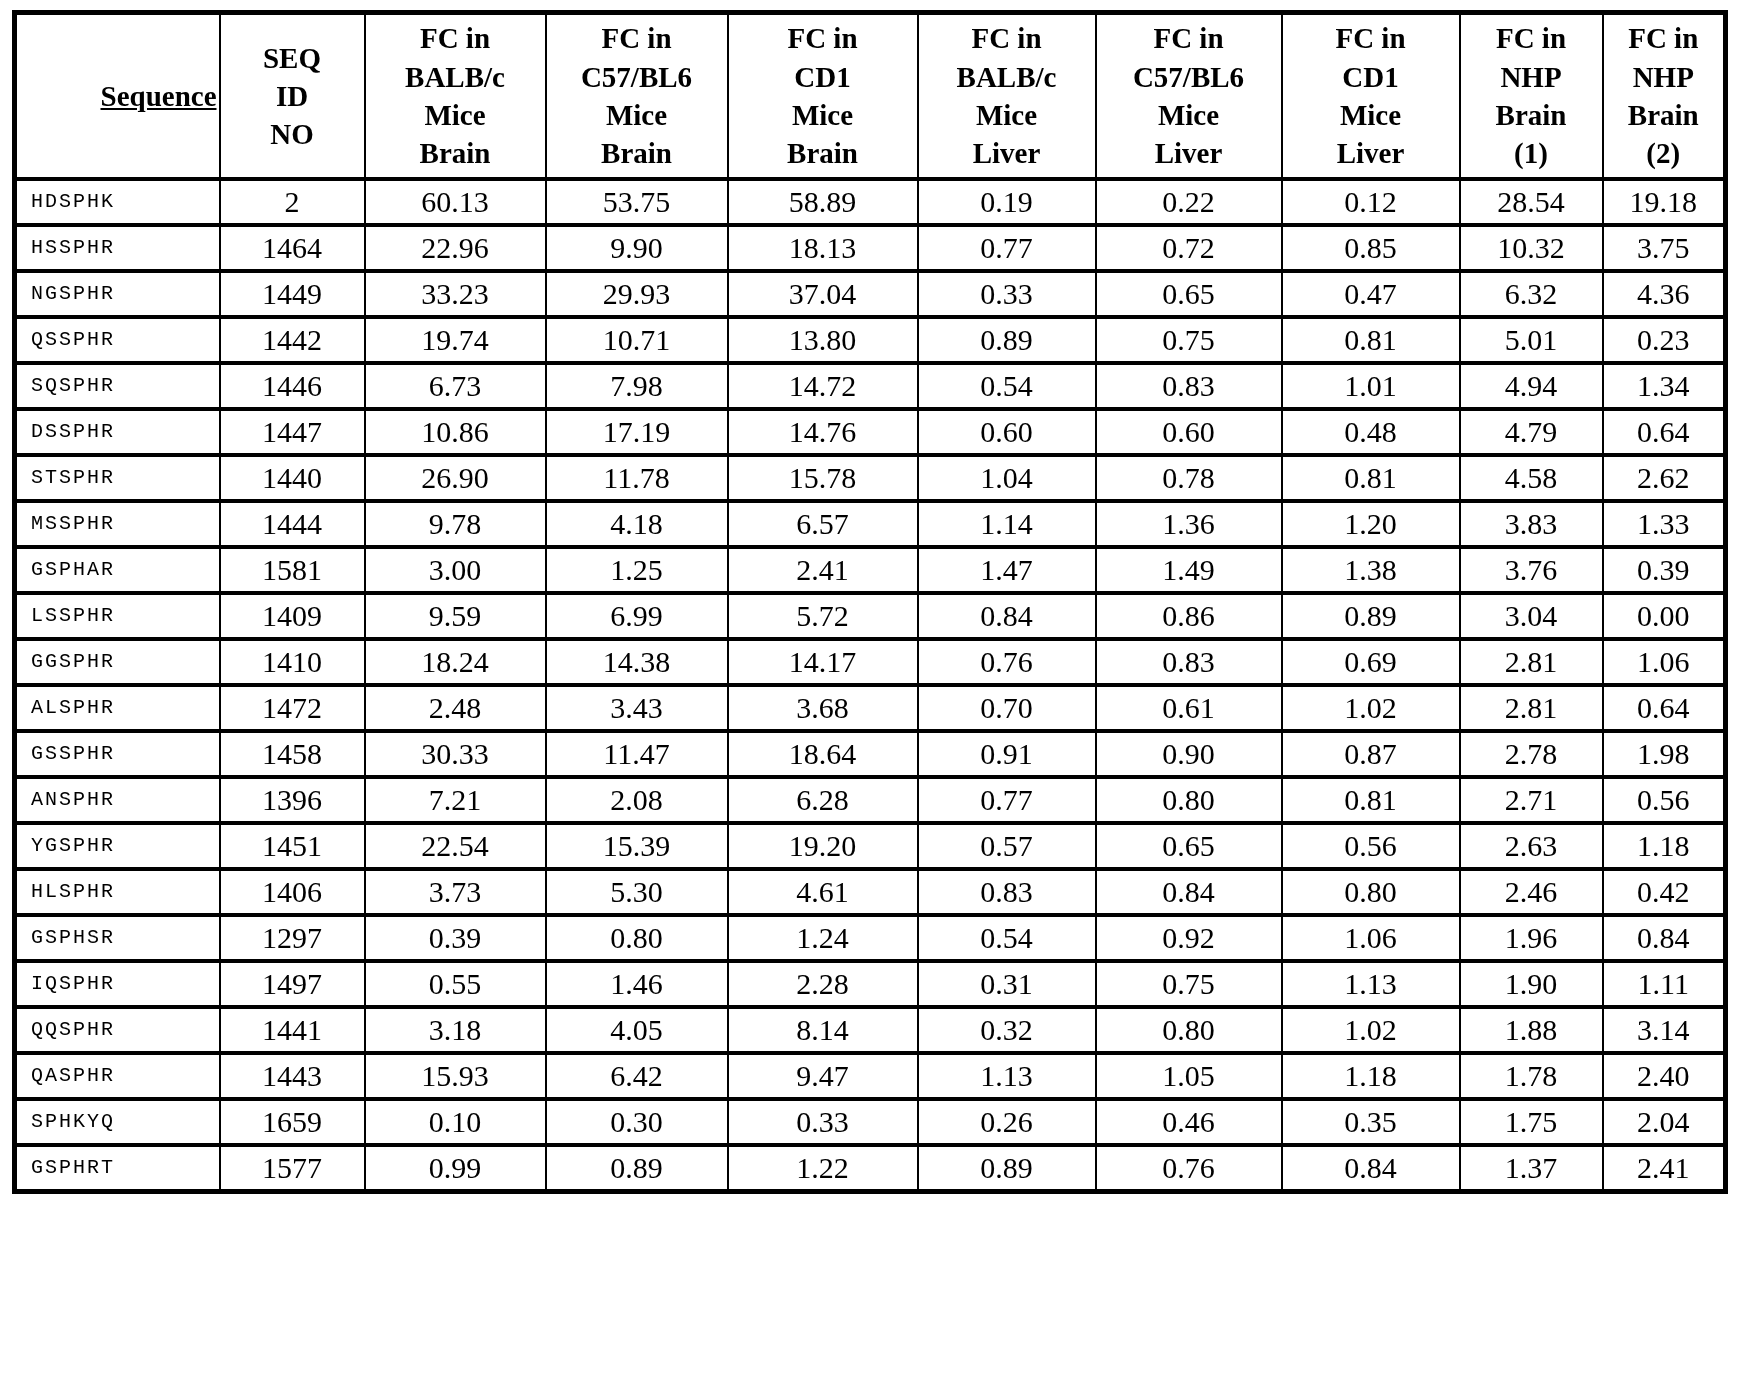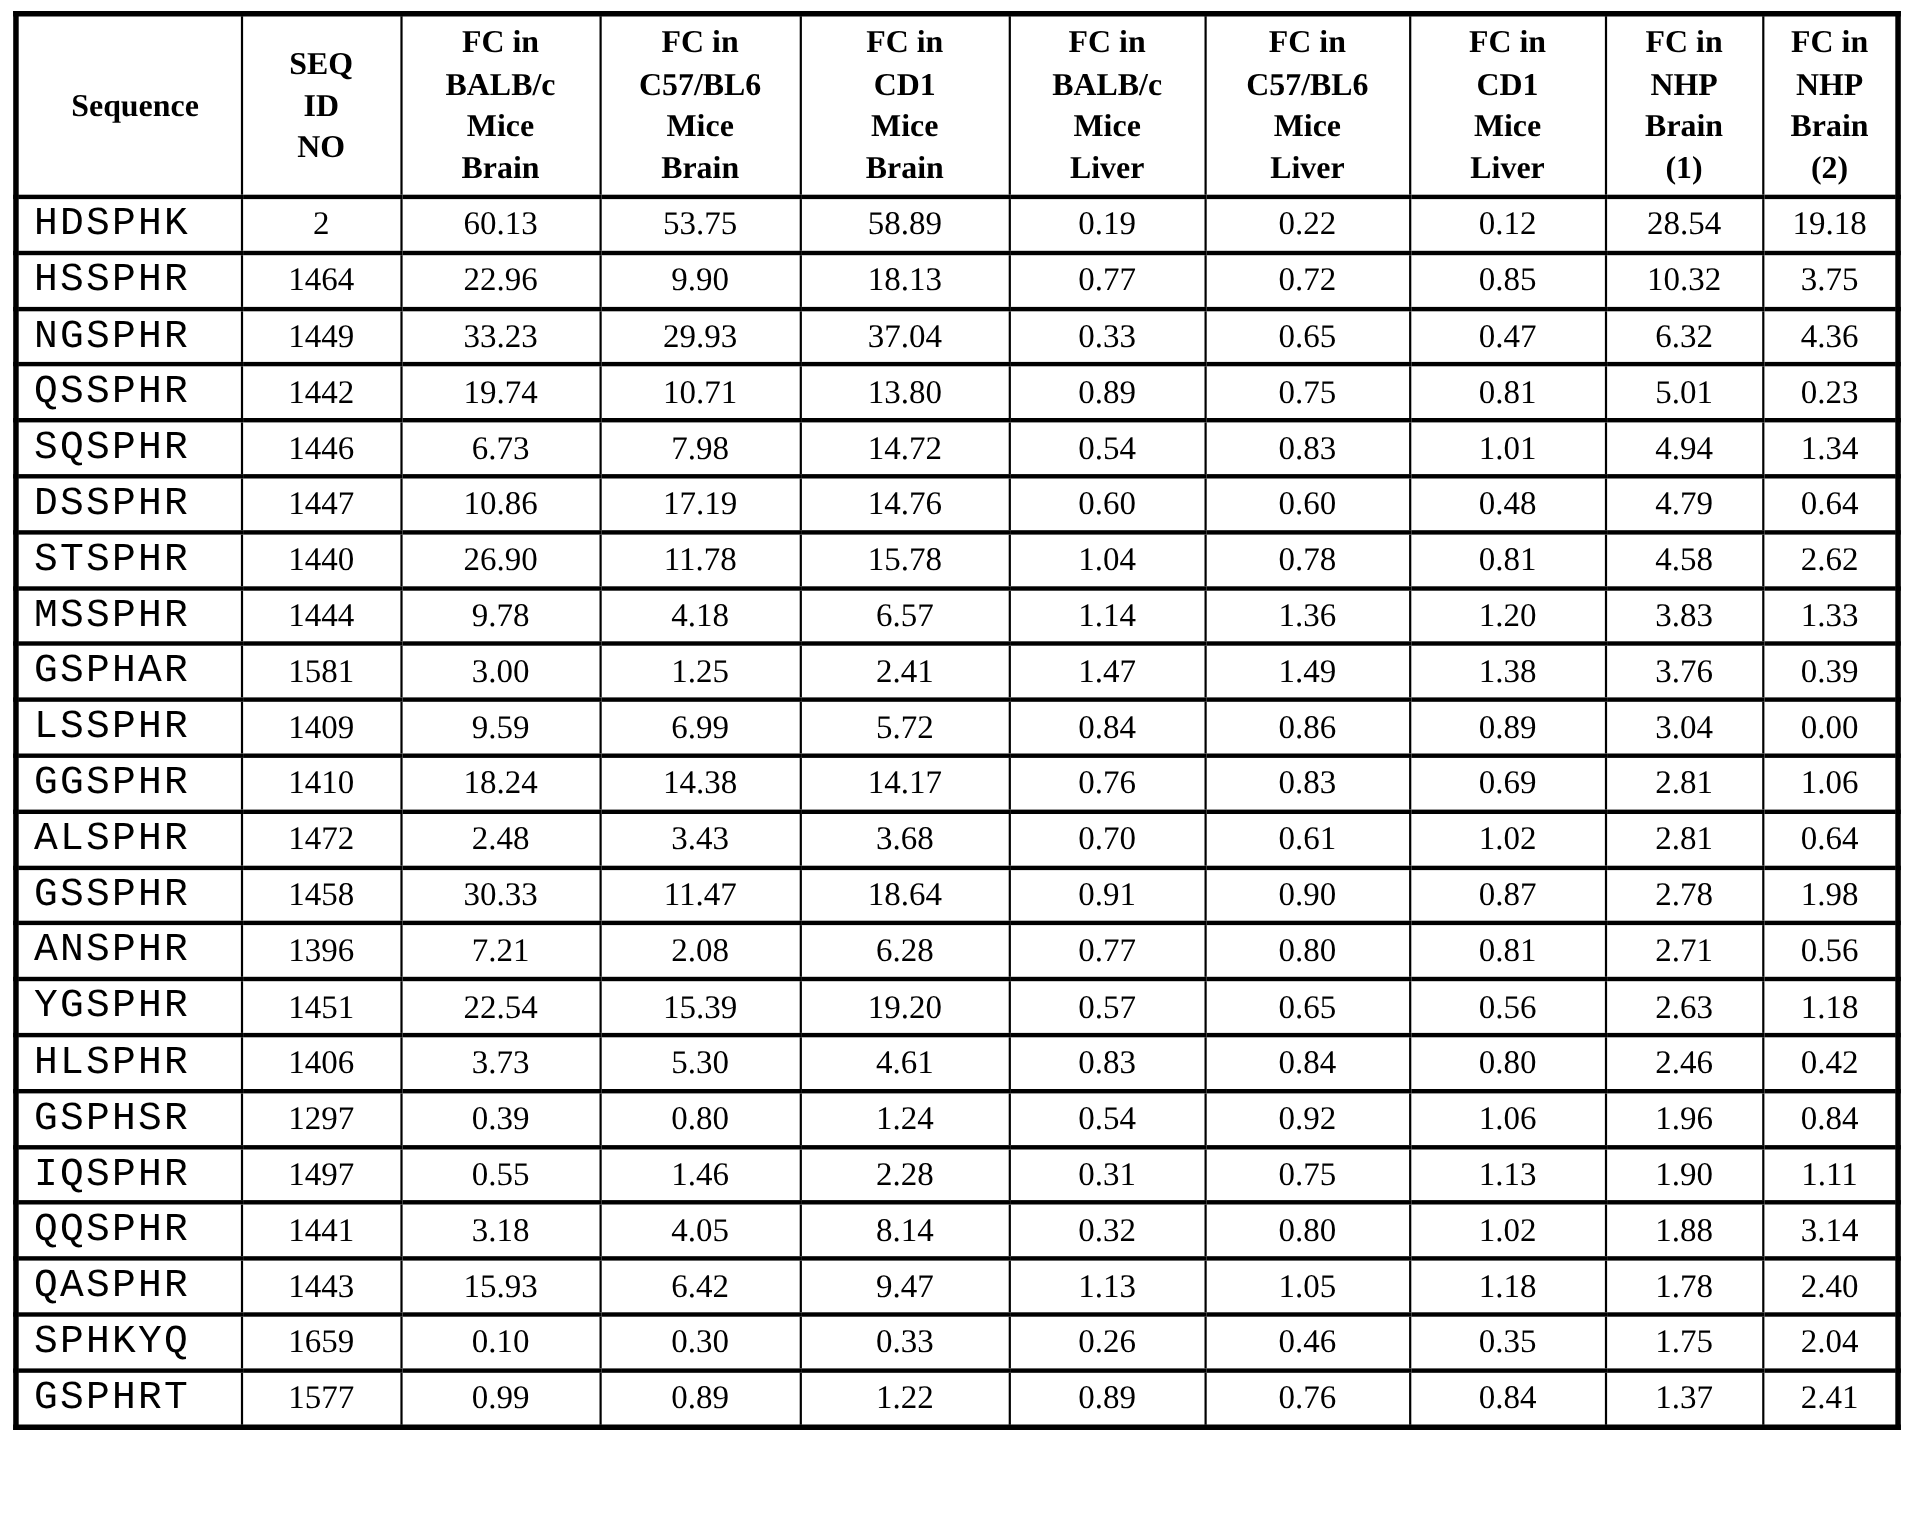--- a/index.html
+++ b/index.html
@@ -32,34 +32,35 @@
     font-weight: bold;
     font-size: 29px;
     line-height: 1.32;
     text-align: center;
     vertical-align: middle;
     white-space: pre-line;
     height: 158px;
     padding: 2px 2px;
   }
   .fc-table thead th.seq-head {
-    text-align: center;
+    text-align: right;
     padding-left: 12px;
     white-space: normal;
+    text-decoration: underline;
   }
   .fc-table td {
     height: 42px;
     font-size: 30px;
     text-align: center;
     vertical-align: middle;
     padding: 0;
   }
   .fc-table td.seq {
     font-family: "Liberation Mono", "DejaVu Sans Mono", monospace;
-    font-size: 36px;
+    font-size: 20px;
     letter-spacing: 2px;
     text-align: left;
     padding-left: 14px;
     white-space: pre-line;
     line-height: 1.3;
   }
   .fc-table td.num {
     font-family: "Liberation Serif", serif;
   }
 </style>

